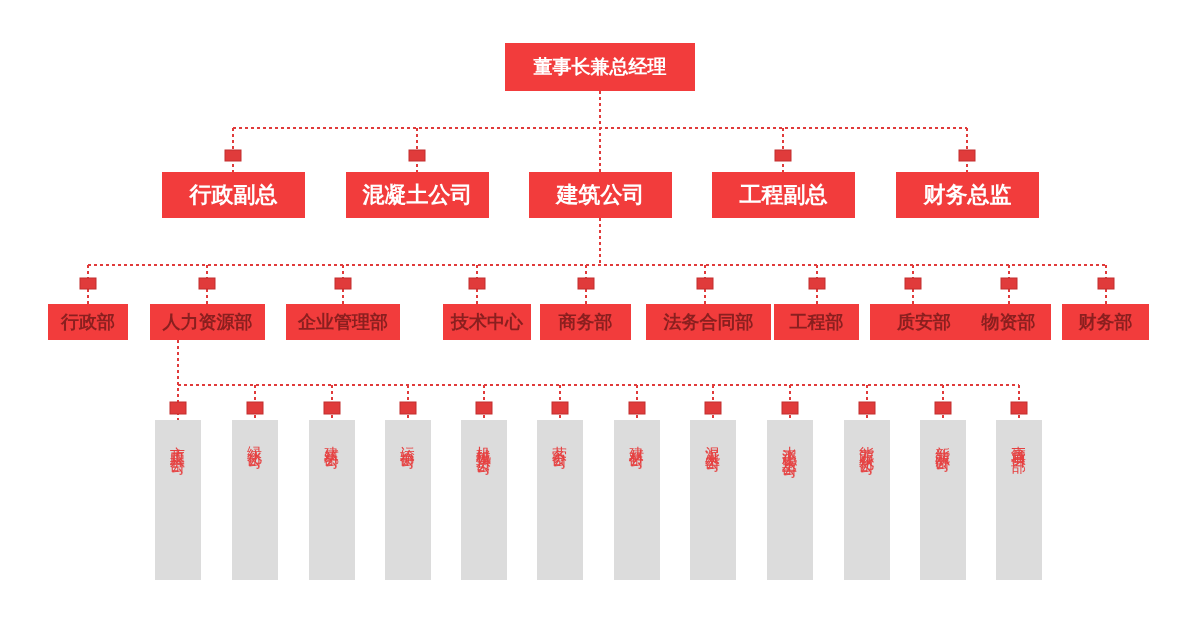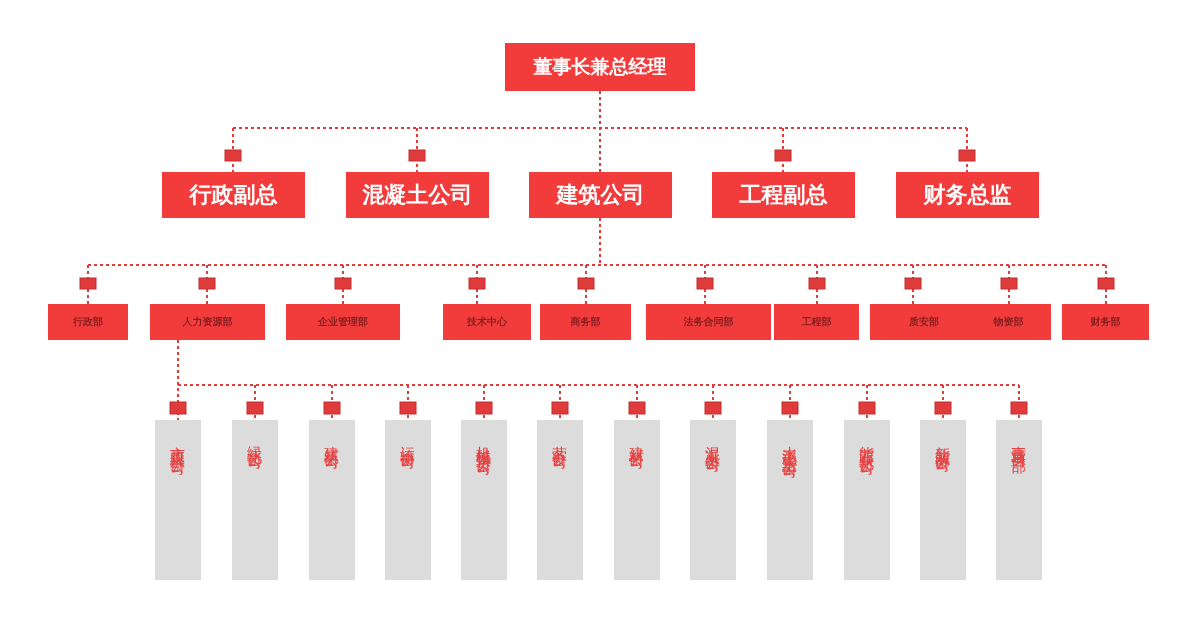--- a/index.html
+++ b/index.html
@@ -25,21 +25,21 @@
   .node {
     position:absolute; display:flex; align-items:center; justify-content:center;
     text-align:center; cursor:default; user-select:none;
   }
   .red {
     background:var(--node-red,#f23c3c); color:var(--node-text,#ffffff);
     font-weight:bold;
   }
   .root { left:505px; top:43px; width:190px; height:48px; font-size:19px; }
   .l2   { top:172px; width:143px; height:46px; font-size:22px; }
-  .l3   { top:304px; height:36px; font-size:10px; color:var(--dept-text,#8a1f1f); }
+  .l3   { top:304px; height:36px; font-size:18px; color:var(--dept-text,#8a1f1f); }
   .l4 {
     top:420px; width:46px; height:160px;
     background:var(--company-bg,#dcdcdc); color:var(--company-text,#e64040);
     align-items:flex-start; padding-top:14px; font-size:15px;
   }
   .l4 .lbl {
     writing-mode:vertical-rl; letter-spacing:3px; line-height:1;
   }
 </style>
 </head>

